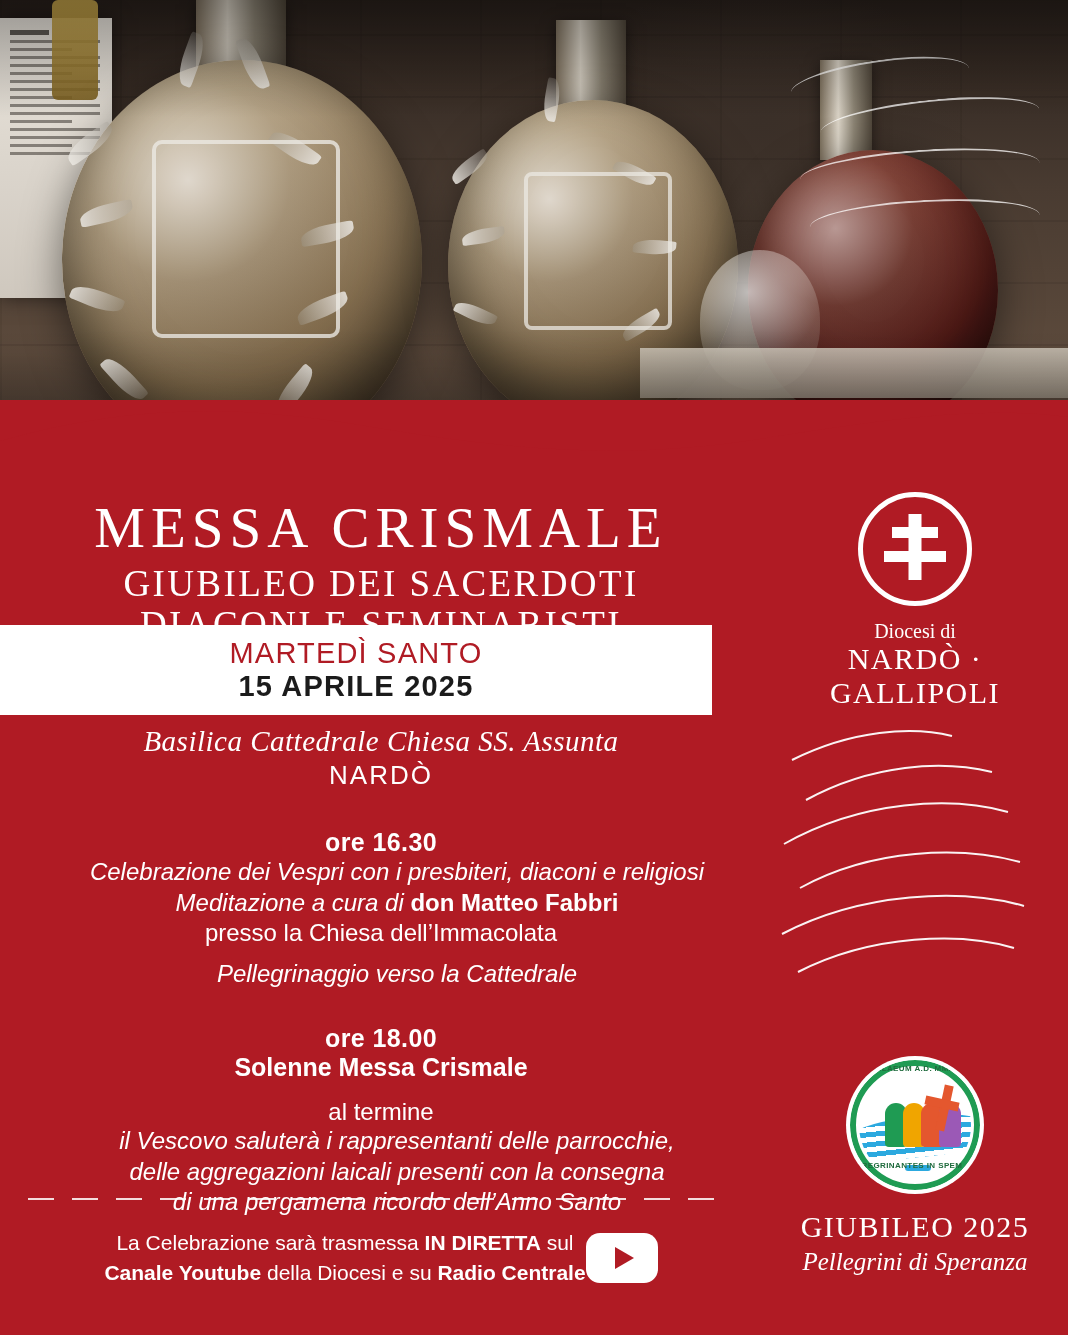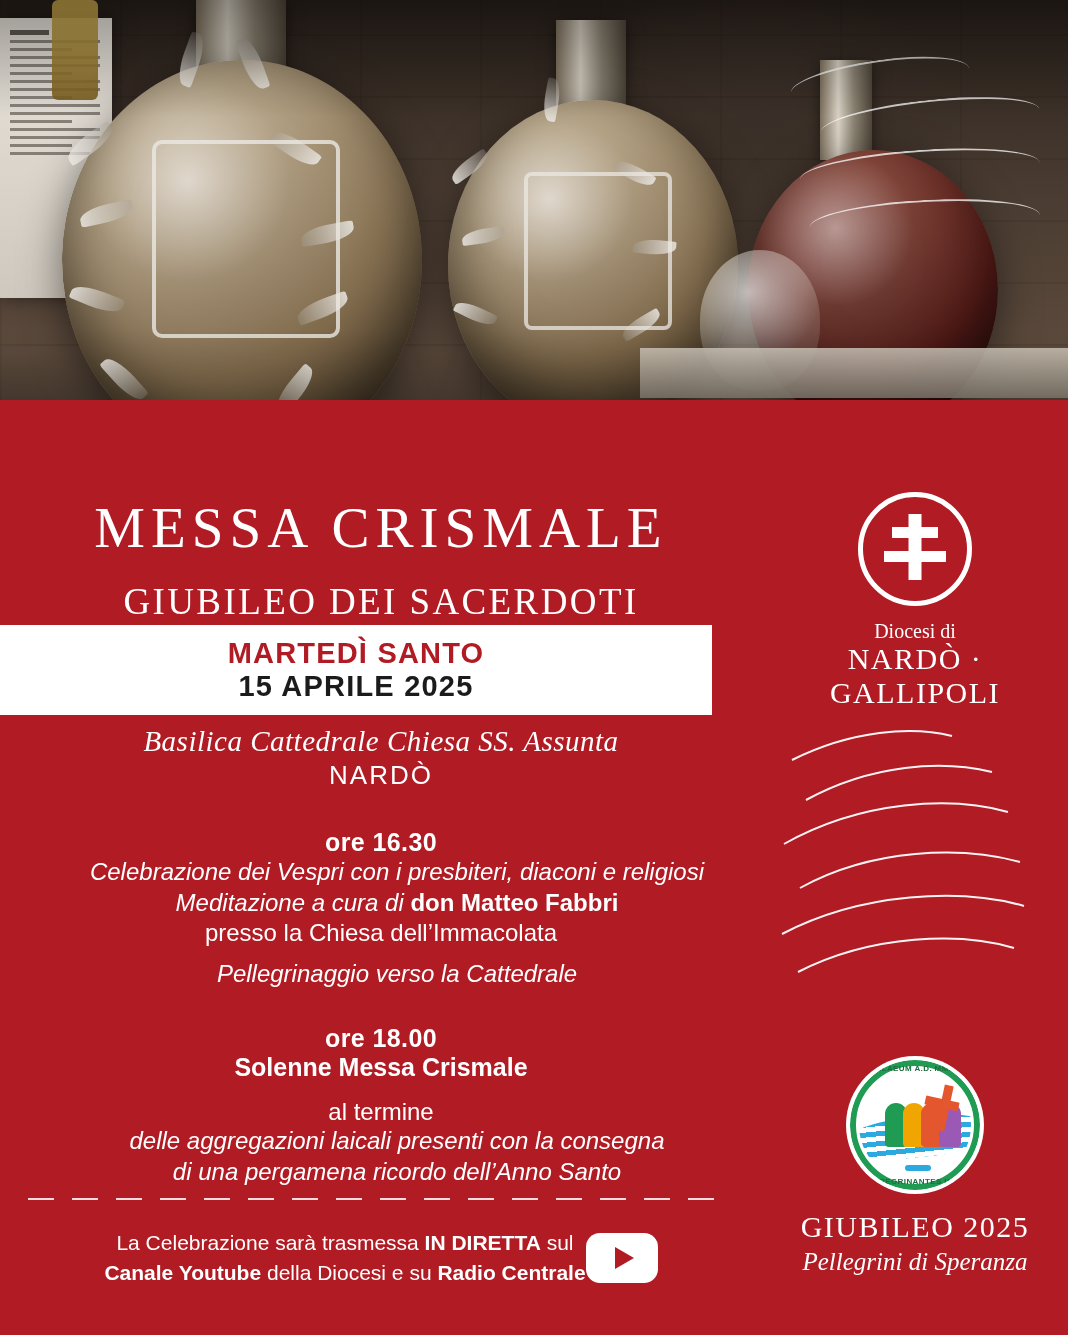--- a/index.html
+++ b/index.html
@@ -144,21 +144,21 @@
     letter-spacing: 6px;
     line-height: 1.06;
     font-weight: 400;
     margin: 18px 0 0 0;
   }
   .title-sub1 {
     font-family: "Liberation Serif", serif;
     font-size: 37px;
     letter-spacing: 2.4px;
     line-height: 1.1;
-    margin-top: 24px;
+    margin-top: 6px;
   }
   .title-sub2 {
     font-family: "Liberation Serif", serif;
     font-size: 37px;
     letter-spacing: 2.4px;
     line-height: 1.1;
   }
 
   .date-band {
     position: absolute;
@@ -167,21 +167,21 @@
     height: 90px;
     background: #ffffff;
     display: flex;
     flex-direction: column;
     align-items: center;
     justify-content: center;
   }
   .date-weekday {
     color: #b01b24;
     font-size: 29px;
-    font-weight: bold;
+    font-weight: normal;
     letter-spacing: 1.2px;
     line-height: 1.15;
   }
   .date-full {
     color: #1b1b1b;
     font-size: 29px;
     font-weight: bold;
     letter-spacing: 1.2px;
     line-height: 1.15;
   }
@@ -351,21 +351,21 @@
   .jl-ring {
     position: absolute; inset: 0; border-radius: 50%;
     border: 6px solid #1f9b53;
     box-sizing: border-box;
   }
   .jl-text {
     position: absolute; inset: 0;
     font-size: 8px; color: #1f6b3d; font-weight: bold;
   }
   .jl-t-top { position: absolute; top: 4px; width: 100%; text-align: center; letter-spacing: .4px; }
-  .jl-t-bot { position: absolute; bottom: 4px; width: 100%; text-align: right; letter-spacing: .4px; }
+  .jl-t-bot { position: absolute; bottom: 20px; width: 100%; text-align: left; letter-spacing: .4px; }
 
   .jubilee-text {
     position: absolute;
     left: 0; top: 740px;
     width: 306px;
     text-align: center;
   }
   .jt-1 {
     font-family: "Liberation Serif", serif;
     font-size: 30px;
@@ -483,20 +483,21 @@
     </div>
     <div class="evt-plain">presso la Chiesa dell’Immacolata</div>
     <div class="gap-s"></div>
     <div class="evt-italic">Pellegrinaggio verso la Cattedrale</div>
 
     <div class="gap-m"></div>
     <div class="time">ore 18.00</div>
     <div class="bold-line">Solenne Messa Crismale</div>
 
     <div class="al-termine">al termine</div>
+    <div class="evt-italic">il Vescovo saluterà i rappresentanti delle parrocchie,</div>
     <div class="evt-italic">delle aggregazioni laicali presenti con la consegna</div>
     <div class="evt-italic">di una pergamena ricordo dell’Anno Santo</div>
   </div>
 
   <div class="divider"></div>
 
   <div class="broadcast">
     <div class="broadcast-text">
       <div>
         <span>La Celebrazione sarà trasmessa </span><span style="font-weight:bold">IN DIRETTA</span><span> sul</span>

